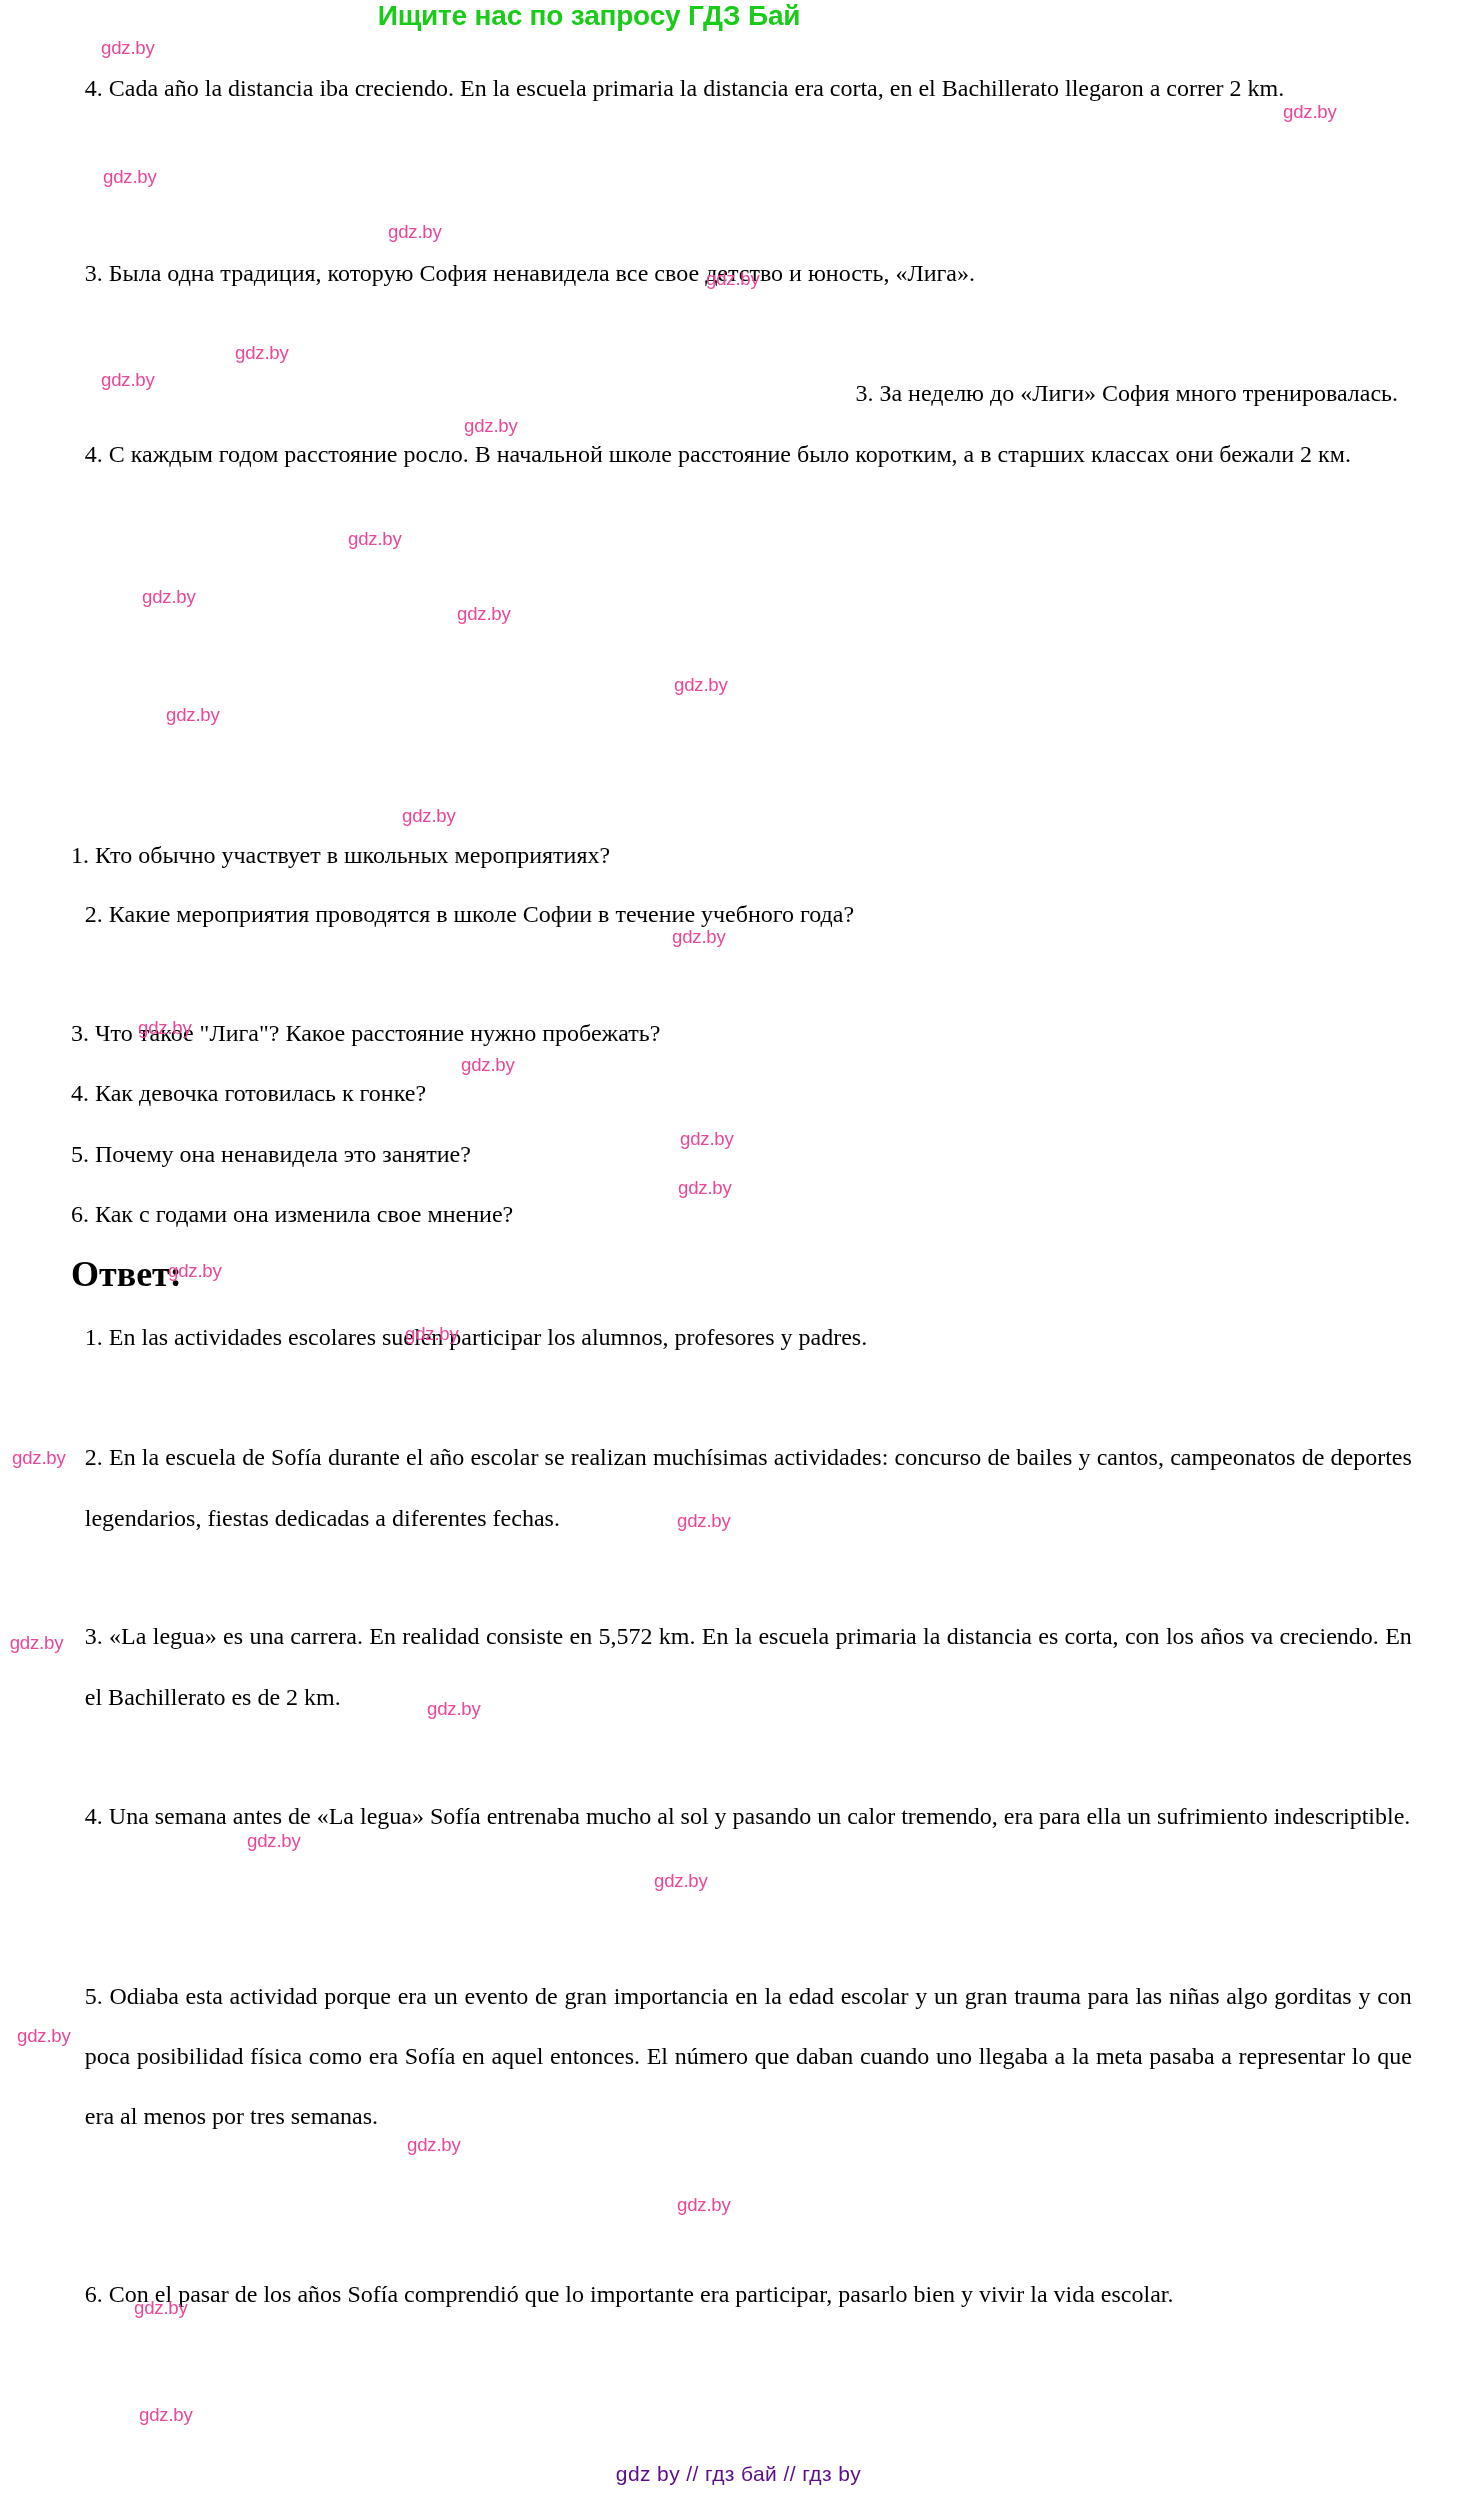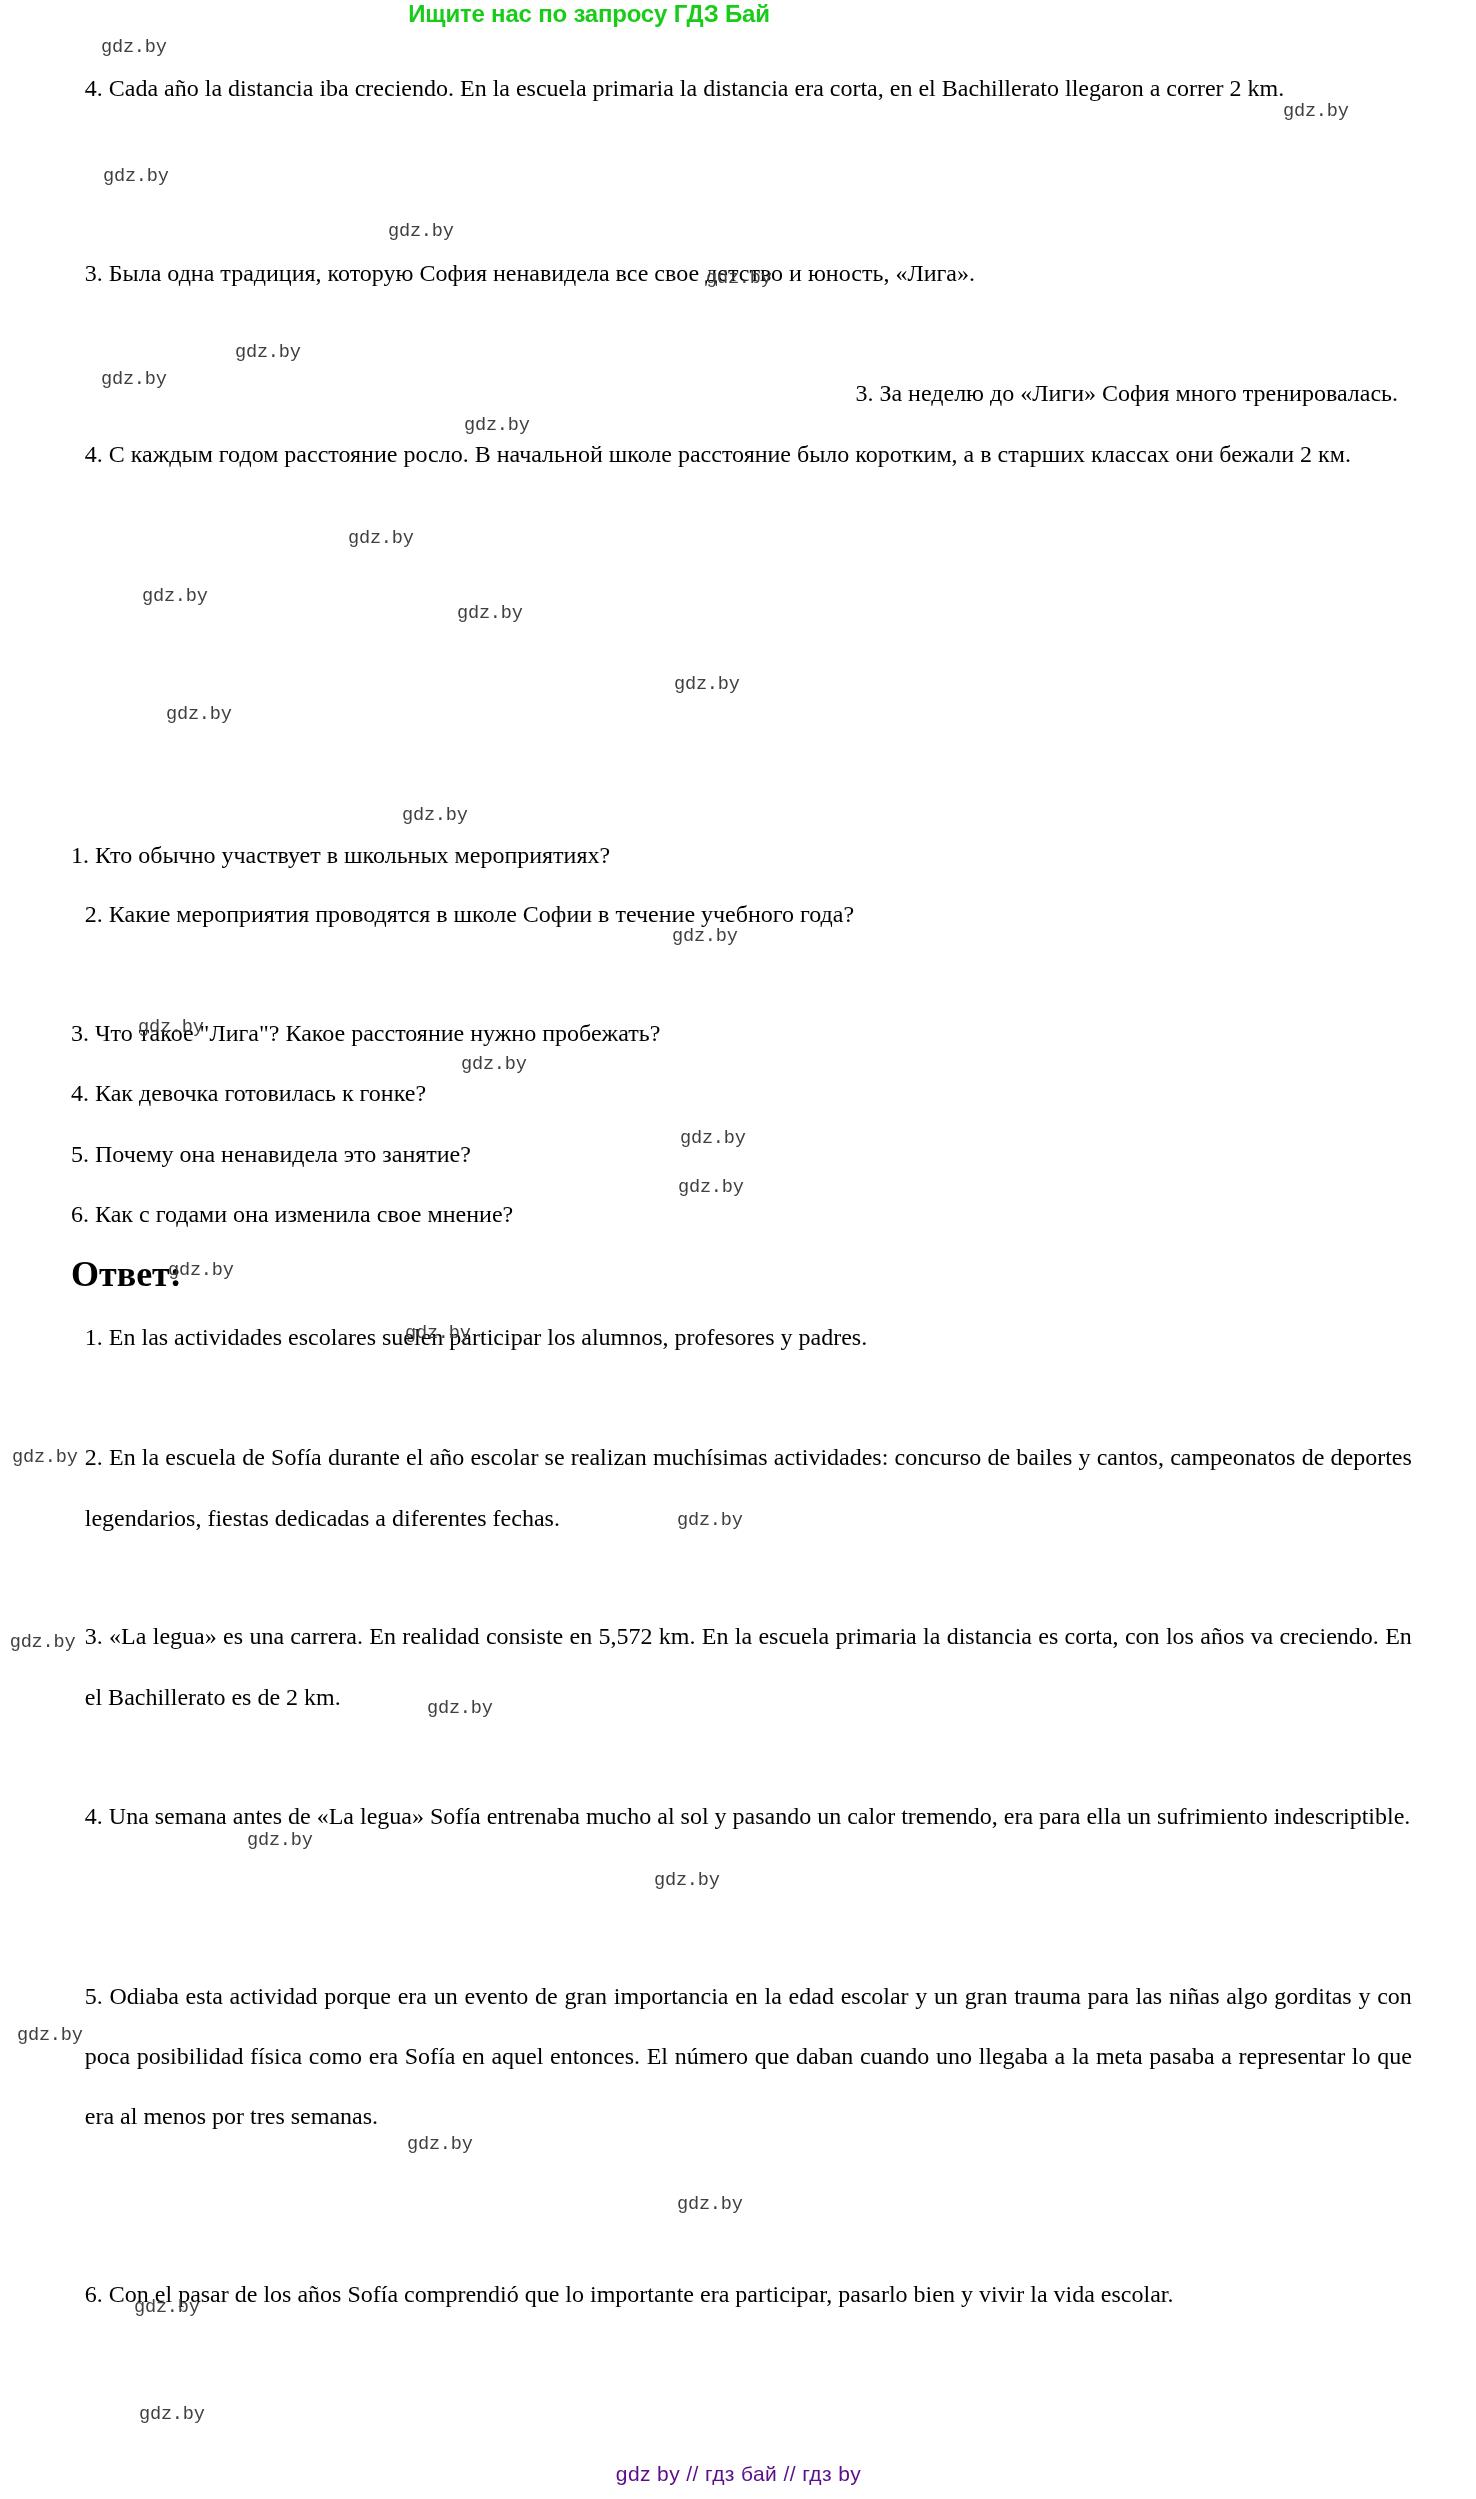--- a/index.html
+++ b/index.html
@@ -17,21 +17,21 @@
   }
 
   
   #top-banner {
     position: absolute;
     top: 0px;
     left: 0;
     width: 1178px;
     text-align: center;
     font-family: "Liberation Sans", "DejaVu Sans", sans-serif;
-    font-size: 24px;
+    font-size: 28px;
     font-weight: bold;
     letter-spacing: -0.2px;
     color: #19cc19;
     white-space: nowrap;
   }
 
   
   #bottom-banner {
     position: absolute;
     top: 2462px;
@@ -65,24 +65,24 @@
     -webkit-hyphens: none;
     hyphens: none;
   }
   .para.nojust { text-align: left; }
 
   .indent { padding-left: 13.8px; }
 
   
   .wm {
     position: absolute;
-    font-family: Liberation Mono, monospace;
+    font-family: Liberation Sans, sans-serif;
     font-size: 18.6px;
     line-height: 18.6px;
-    color: #404040;
+    color: #ec4899;
     white-space: nowrap;
     letter-spacing: -0.2px;
   }
 </style>
 </head>
 <body>
 
 <div id="top-banner" style="color: rgb(25, 204, 25);">Ищите нас по запросу ГДЗ Бай</div>
 
 <div id="doc">

